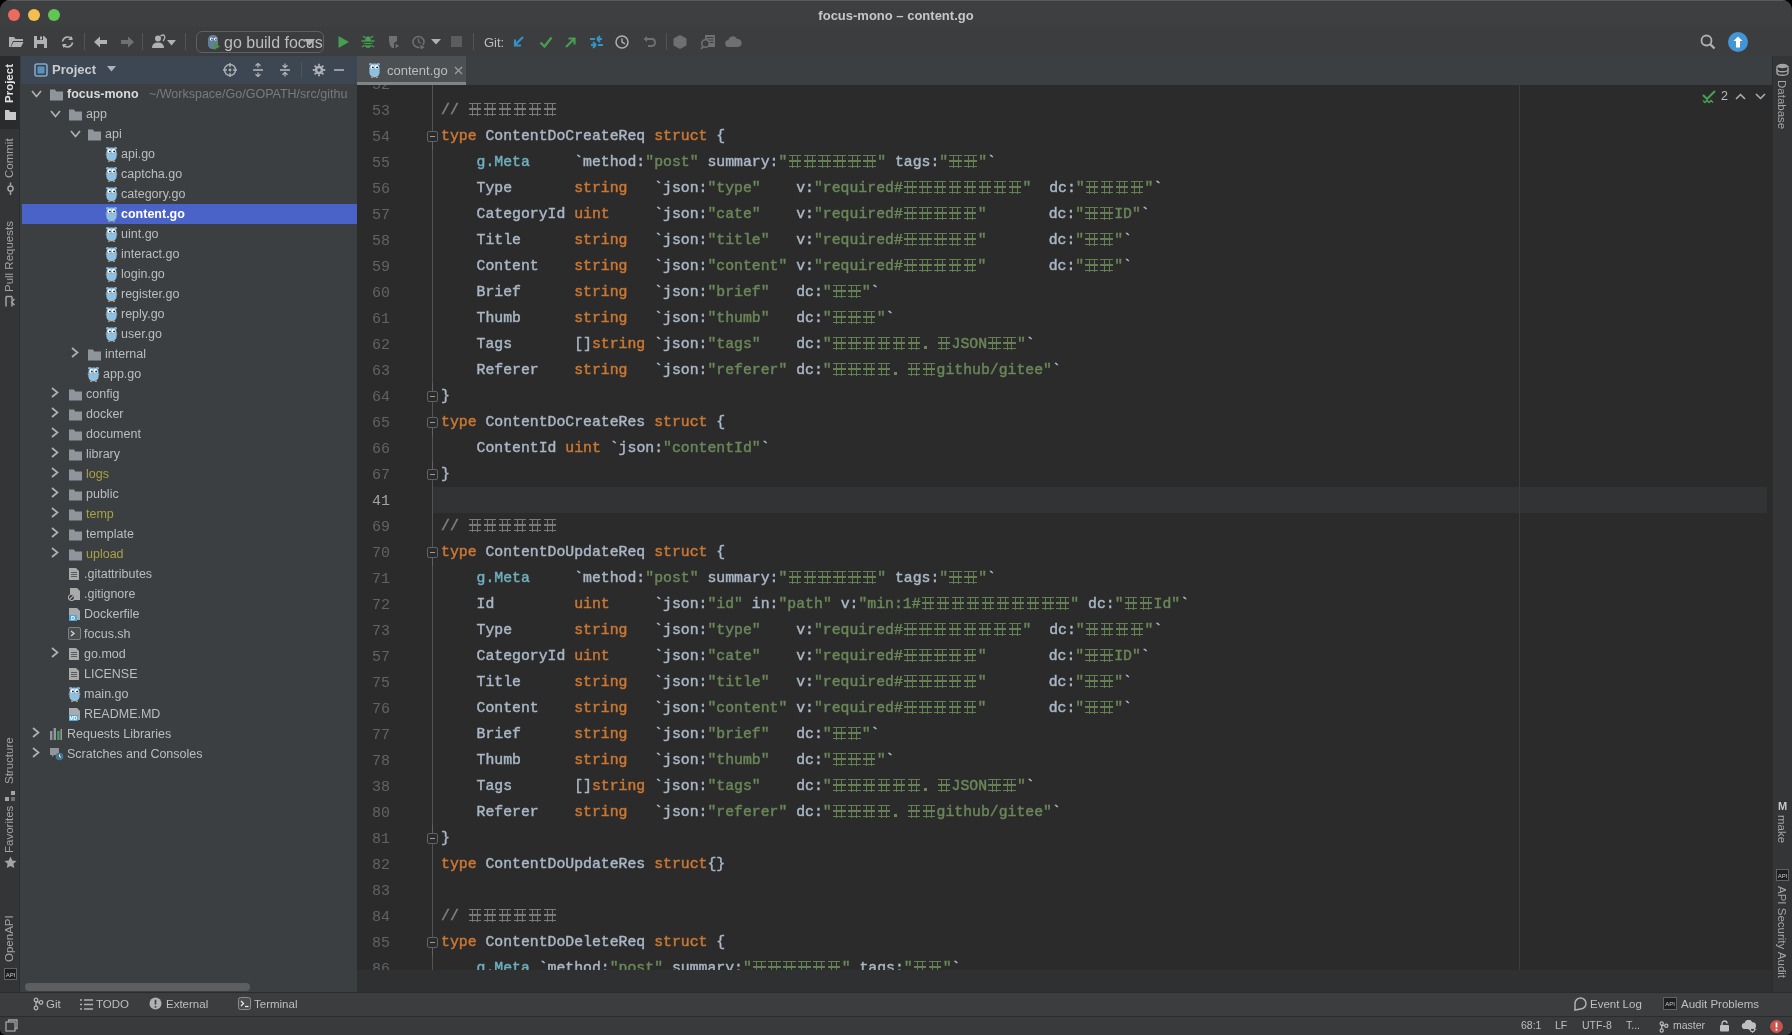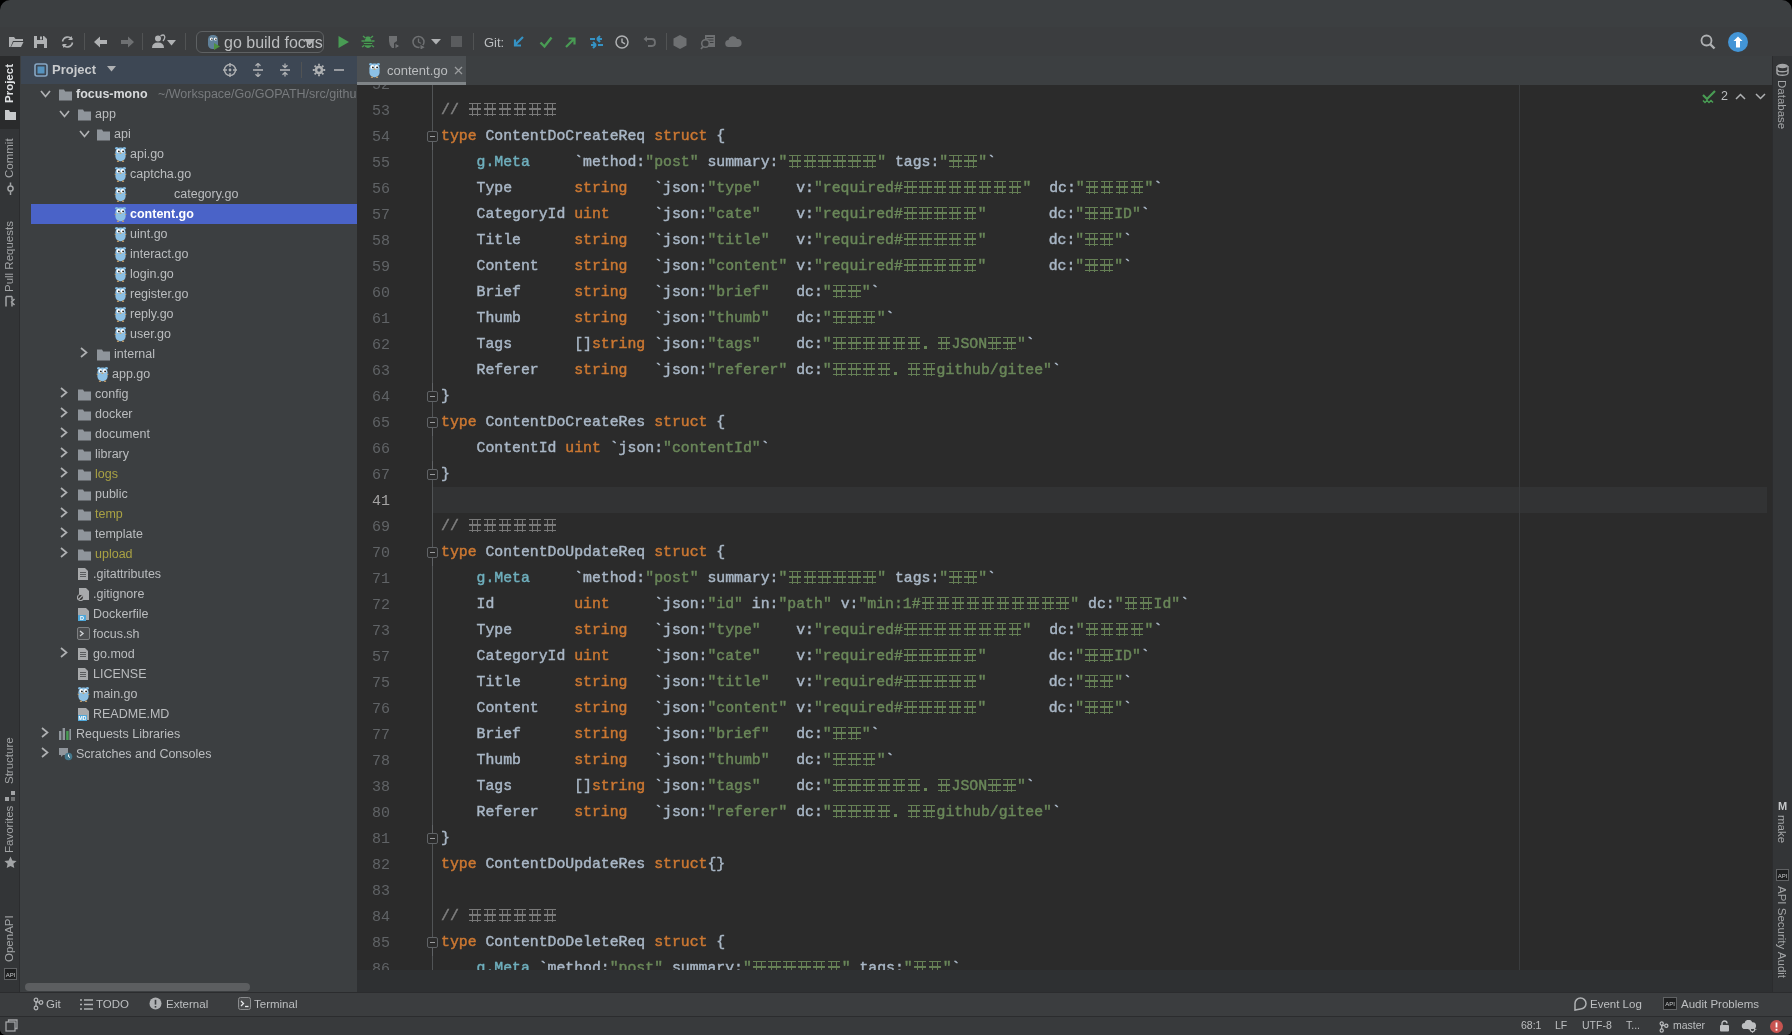--- a/index.html
+++ b/index.html
@@ -14,21 +14,21 @@
 .tsep{position:absolute;top:33px;width:1px;height:17px;background:#515354}
 
 .lstrip{position:absolute;left:0;top:56px;width:20px;height:936px;background:#333537;border-right:1px solid #2B2C2E}
 .rstrip{position:absolute;left:1772px;top:56px;width:20px;height:936px;background:#333537;border-left:1px solid #2B2C2E}
 .vlabel{position:absolute;color:#A2A4A6;font-size:11.5px;white-space:nowrap;transform-origin:0 0}
 .vlup{transform:rotate(-90deg)}
 .vldn{transform:rotate(90deg)}
 
 .panel{position:absolute;left:21px;top:56px;width:336px;height:936px;background:#3C3F41;overflow:hidden}
 .phead{position:absolute;left:0;top:0;width:336px;height:28px;background:#3D4754}
-.tree{position:absolute;left:31px;top:84px;width:336px;height:908px;overflow:hidden;font-size:12.5px;color:#BBBDBF}
+.tree{position:absolute;left:22px;top:84px;width:336px;height:908px;overflow:hidden;font-size:12.5px;color:#BBBDBF}
 .row{position:absolute;height:20px;line-height:20px;white-space:nowrap;left:0;width:336px}
 .sel{background:#4A63C8}
 .olive{color:#A9A144}
 .ticon{position:absolute;top:3px}
 
 .edit{position:absolute;left:357px;top:56px;width:1415px;height:936px;background:#3C3F41}
 .tabbar{position:absolute;left:0;top:0;width:1415px;height:29px;background:#3C3F41}
 .tab{position:absolute;left:0;top:0;width:109px;height:29px;background:#4C5053;border-bottom:3px solid #7F8487;color:#BBBDBF;font-size:13px}
 .codearea{position:absolute;left:0;top:29px;width:1415px;height:885px;background:#2B2B2B;overflow:hidden}
 .curline{position:absolute;left:75px;top:402px;width:1335px;height:26px;background:#323334}
@@ -43,20 +43,26 @@
 .fold:after{content:"";position:absolute;left:2px;top:4px;width:5px;height:1px;background:#9A9C9E}
 
 .botbar{position:absolute;left:0;top:992px;width:1792px;height:24px;background:#3B3D3F;border-top:1px solid #2B2C2E;color:#BDBFC1;font-size:11.5px}
 .statbar{position:absolute;left:0;top:1016px;width:1792px;height:19px;background:#383A3C;border-top:1px solid #2B2C2E;color:#BDBFC1;font-size:10.5px}
 .bitem{position:absolute;top:0;height:24px;line-height:24px;font-size:11.5px;color:#BDBFC1}
 .sitem{position:absolute;top:0;height:19px;line-height:19px;font-size:10.5px;color:#BDBFC1}
 svg{display:block}
 </style></head><body>
 <div class="win">
 
+<div class="titlebar">
+<div class="tl" style="left:8px;background:#EC6A5E"></div>
+<div class="tl" style="left:28px;background:#F4BE50"></div>
+<div class="tl" style="left:48px;background:#61C454"></div>
+<div class="title">focus-mono – content.go</div>
+</div>
 <div class="toolbar"></div>
 <div class="tsep" style="left:84px"></div>
 <div class="tsep" style="left:142px"></div>
 <div class="tsep" style="left:185px"></div>
 <div class="tsep" style="left:473px"></div>
 <div class="tsep" style="left:666px"></div>
 <div class="abs" style="left:196px;top:31px;width:128px;height:22px;border:1.5px solid #5E6163;border-radius:6px"></div>
 <div class="abs" style="left:224px;top:34px;height:17px;line-height:17px;color:#BBBDBF;font-size:16px">go build focus</div>
 <div class="abs" style="left:484px;top:34px;height:18px;line-height:18px;color:#BBBDBF;font-size:13px">Git:</div>
 <svg class="abs" style="left:8px;top:35px" width="17" height="14" viewBox="0 0 17 14">
@@ -316,21 +322,21 @@
           <rect x="1.4" y="1.6" width="10.2" height="13.6" rx="4.6" fill="#8CC0E4"></rect>
           <circle cx="4.4" cy="5" r="1.9" fill="#fff"></circle>
           <circle cx="8.6" cy="5" r="1.9" fill="#fff"></circle>
           <circle cx="4.9" cy="5.4" r=".9" fill="#1a1a1a"></circle>
           <circle cx="9.1" cy="5.4" r=".9" fill="#1a1a1a"></circle>
           <ellipse cx="6.5" cy="7.3" rx="1.1" ry=".8" fill="#C9A26B"></ellipse>
           <path d="M0.6 8.2 l1.4.6 M12.4 8.2 l-1.4.6" stroke="#C9A26B" stroke-width="1"></path>
           <ellipse cx="4" cy="15.2" rx="1.2" ry=".7" fill="#C9A26B"></ellipse>
           <ellipse cx="9" cy="15.2" rx="1.2" ry=".7" fill="#C9A26B"></ellipse>
         </svg>
-        <span style="position:absolute;left:99px;margin-left:44px;">category.go</span>
+        <span style="position:absolute;left:99px;">category.go</span>
       </div>
       <div class="row sel" style="top:120px">
         <svg style="left:83px;top:2px;position:absolute" width="13" height="16" viewBox="0 0 13 16">
           <ellipse cx="2.6" cy="2.3" rx="1.5" ry="1.2" fill="#7FB8DF"></ellipse>
           <ellipse cx="10.4" cy="2.3" rx="1.5" ry="1.2" fill="#7FB8DF"></ellipse>
           <rect x="1.4" y="1.6" width="10.2" height="13.6" rx="4.6" fill="#8CC0E4"></rect>
           <circle cx="4.4" cy="5" r="1.9" fill="#fff"></circle>
           <circle cx="8.6" cy="5" r="1.9" fill="#fff"></circle>
           <circle cx="4.9" cy="5.4" r=".9" fill="#1a1a1a"></circle>
           <circle cx="9.1" cy="5.4" r=".9" fill="#1a1a1a"></circle>

